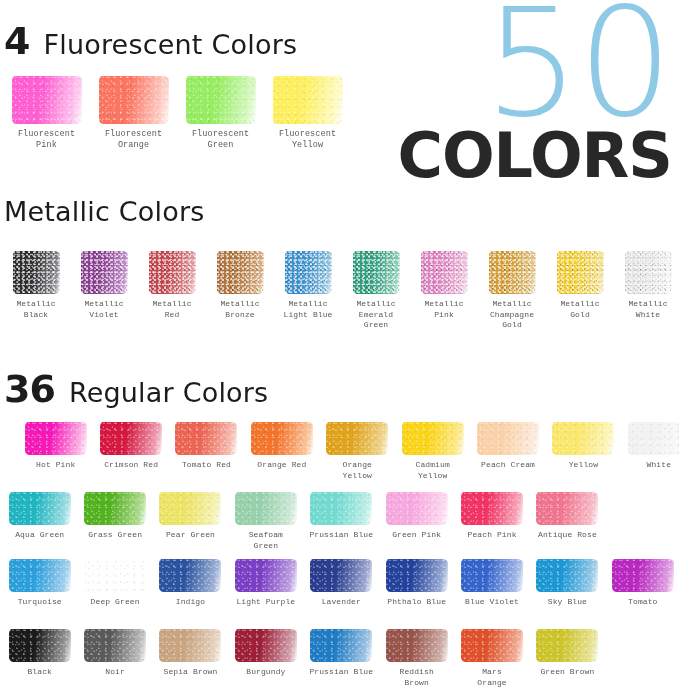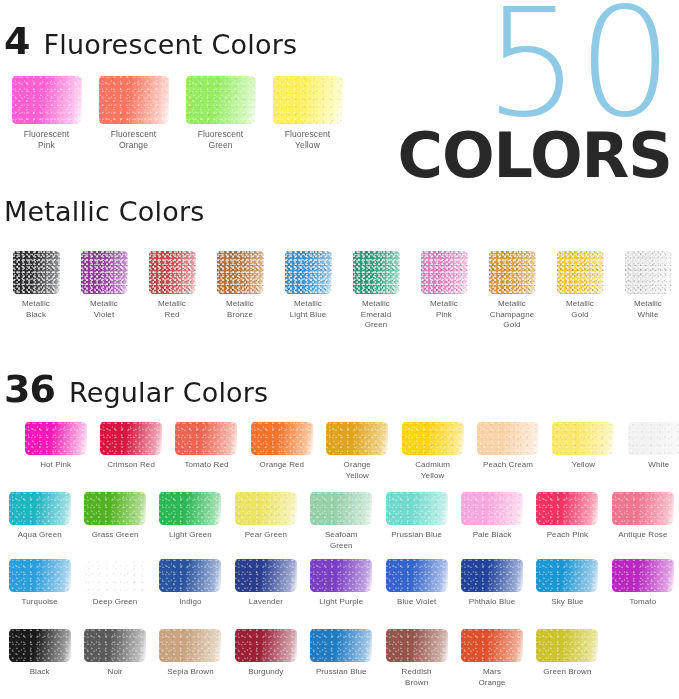--- a/index.html
+++ b/index.html
@@ -118,21 +118,21 @@
       radial-gradient(circle at 70% 20%, rgba(255,255,255,.65) 0.7px, transparent 1.2px),
       radial-gradient(circle at 45% 70%, rgba(255,255,255,.60) 0.7px, transparent 1.2px),
       radial-gradient(circle at 88% 60%, rgba(255,255,255,.70) 0.7px, transparent 1.2px),
       radial-gradient(circle at 10% 80%, rgba(0,0,0,.22) 0.7px, transparent 1.2px),
       radial-gradient(circle at 60% 46%, rgba(0,0,0,.18) 0.7px, transparent 1.2px),
       radial-gradient(circle at 33% 12%, rgba(0,0,0,.16) 0.6px, transparent 1.1px);
     background-size: 5px 4px, 6px 5px, 4px 5px, 5px 6px, 5px 5px, 6px 4px, 4px 6px;
     opacity: .95;
   }
   .label {
-    font-family: Liberation Sans, sans-serif;
+    font-family: Liberation Mono, monospace;
     font-size: 8px;
     line-height: 10.5px;
     color: #5b5b5b;
     text-align: center;
     margin-top: 5px;
     letter-spacing: 0.1px;
     white-space: pre-line;
   }
 
   
@@ -296,39 +296,35 @@
   <div class="swatch-row regular-row" id="regular-row-2">
       <div class="swatch-cell">
         <div class="swatch" style="background: linear-gradient(100deg, rgb(31, 181, 193) 0%, rgb(31, 181, 193) 42%, rgb(154, 221, 227) 88%, rgba(255, 255, 255, 0.92) 100%);"></div>
         <div class="label">Aqua Green</div>
       </div>
       <div class="swatch-cell">
         <div class="swatch" style="background: linear-gradient(100deg, rgb(82, 178, 32) 0%, rgb(82, 178, 32) 42%, rgb(174, 219, 142) 88%, rgba(255, 255, 255, 0.92) 100%);"></div>
         <div class="label">Grass Green</div>
       </div>
       <div class="swatch-cell">
-        <div class="swatch" style="background: linear-gradient(100deg, rgb(44, 184, 85) 0%, rgb(44, 184, 85) 42%, rgb(157, 223, 174) 88%, rgba(255, 255, 255, 0.92) 100%);"></div>
-        <div class="label">Light Green</div>
-      </div>
-      <div class="swatch-cell">
         <div class="swatch" style="background: linear-gradient(100deg, rgb(236, 228, 99) 0%, rgb(236, 228, 99) 42%, rgb(246, 242, 181) 88%, rgba(255, 255, 255, 0.92) 100%);"></div>
         <div class="label">Pear Green</div>
       </div>
       <div class="swatch-cell">
         <div class="swatch" style="background: linear-gradient(100deg, rgb(151, 209, 171) 0%, rgb(151, 209, 171) 42%, rgb(207, 233, 216) 88%, rgba(255, 255, 255, 0.92) 100%);"></div>
         <div class="label">Seafoam
 Green</div>
       </div>
       <div class="swatch-cell">
         <div class="swatch" style="background: linear-gradient(100deg, rgb(114, 219, 208) 0%, rgb(114, 219, 208) 42%, rgb(189, 238, 232) 88%, rgba(255, 255, 255, 0.92) 100%);"></div>
         <div class="label">Prussian Blue</div>
       </div>
       <div class="swatch-cell">
         <div class="swatch" style="background: linear-gradient(100deg, rgb(247, 168, 222) 0%, rgb(247, 168, 222) 42%, rgb(252, 215, 239) 88%, rgba(255, 255, 255, 0.92) 100%);"></div>
-        <div class="label">Pale Black</div>
+        <div class="label">Green Pink</div>
       </div>
       <div class="swatch-cell">
         <div class="swatch" style="background: linear-gradient(100deg, rgb(242, 51, 100) 0%, rgb(242, 51, 100) 42%, rgb(249, 164, 185) 88%, rgba(255, 255, 255, 0.92) 100%);"></div>
         <div class="label">Peach Pink</div>
       </div>
       <div class="swatch-cell">
         <div class="swatch" style="background: linear-gradient(100deg, rgb(240, 117, 143) 0%, rgb(240, 117, 143) 42%, rgb(248, 189, 200) 88%, rgba(255, 255, 255, 0.92) 100%);"></div>
         <div class="label">Antique Rose</div>
       </div>
     </div>
@@ -339,34 +335,34 @@
       </div>
       <div class="swatch-cell">
         <div class="swatch"></div>
         <div class="label">Deep Green</div>
       </div>
       <div class="swatch-cell">
         <div class="swatch" style="background: linear-gradient(100deg, rgb(43, 84, 160) 0%, rgb(43, 84, 160) 42%, rgb(159, 178, 215) 88%, rgba(255, 255, 255, 0.92) 100%);"></div>
         <div class="label">Indigo</div>
       </div>
       <div class="swatch-cell">
+        <div class="swatch" style="background: linear-gradient(100deg, rgb(122, 63, 196) 0%, rgb(122, 63, 196) 42%, rgb(191, 160, 226) 88%, rgba(255, 255, 255, 0.92) 100%);"></div>
+        <div class="label">Light Purple</div>
+      </div>
+      <div class="swatch-cell">
         <div class="swatch" style="background: linear-gradient(100deg, rgb(42, 61, 143) 0%, rgb(42, 61, 143) 42%, rgb(159, 169, 209) 88%, rgba(255, 255, 255, 0.92) 100%);"></div>
         <div class="label">Lavender</div>
       </div>
       <div class="swatch-cell">
-        <div class="swatch" style="background: linear-gradient(100deg, rgb(122, 63, 196) 0%, rgb(122, 63, 196) 42%, rgb(191, 160, 226) 88%, rgba(255, 255, 255, 0.92) 100%);"></div>
-        <div class="label">Light Purple</div>
+        <div class="swatch" style="background: linear-gradient(100deg, rgb(34, 66, 155) 0%, rgb(34, 66, 155) 42%, rgb(154, 171, 213) 88%, rgba(255, 255, 255, 0.92) 100%);"></div>
+        <div class="label">Phthalo Blue</div>
       </div>
       <div class="swatch-cell">
         <div class="swatch" style="background: linear-gradient(100deg, rgb(53, 101, 204) 0%, rgb(53, 101, 204) 42%, rgb(166, 187, 233) 88%, rgba(255, 255, 255, 0.92) 100%);"></div>
         <div class="label">Blue Violet</div>
-      </div>
-      <div class="swatch-cell">
-        <div class="swatch" style="background: linear-gradient(100deg, rgb(34, 66, 155) 0%, rgb(34, 66, 155) 42%, rgb(154, 171, 213) 88%, rgba(255, 255, 255, 0.92) 100%);"></div>
-        <div class="label">Phthalo Blue</div>
       </div>
       <div class="swatch-cell">
         <div class="swatch" style="background: linear-gradient(100deg, rgb(27, 151, 212) 0%, rgb(27, 151, 212) 42%, rgb(154, 203, 233) 88%, rgba(255, 255, 255, 0.92) 100%);"></div>
         <div class="label">Sky Blue</div>
       </div>
       <div class="swatch-cell">
         <div class="swatch" style="background: linear-gradient(100deg, rgb(185, 40, 193) 0%, rgb(185, 40, 193) 42%, rgb(223, 160, 227) 88%, rgba(255, 255, 255, 0.92) 100%);"></div>
         <div class="label">Tomato</div>
       </div>
     </div>

